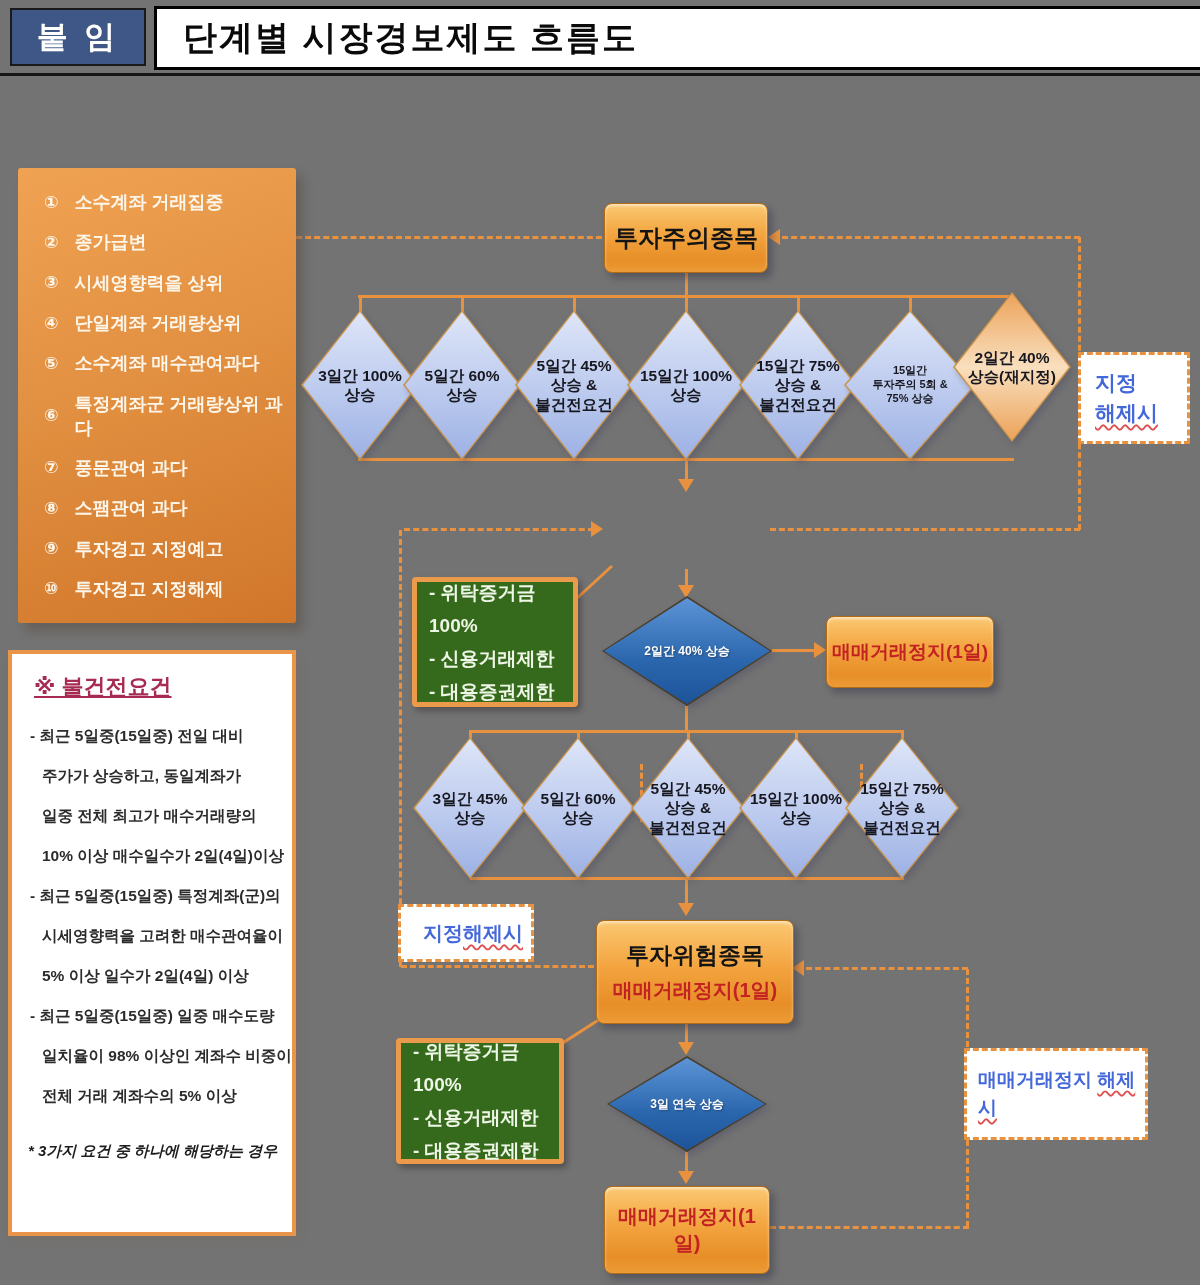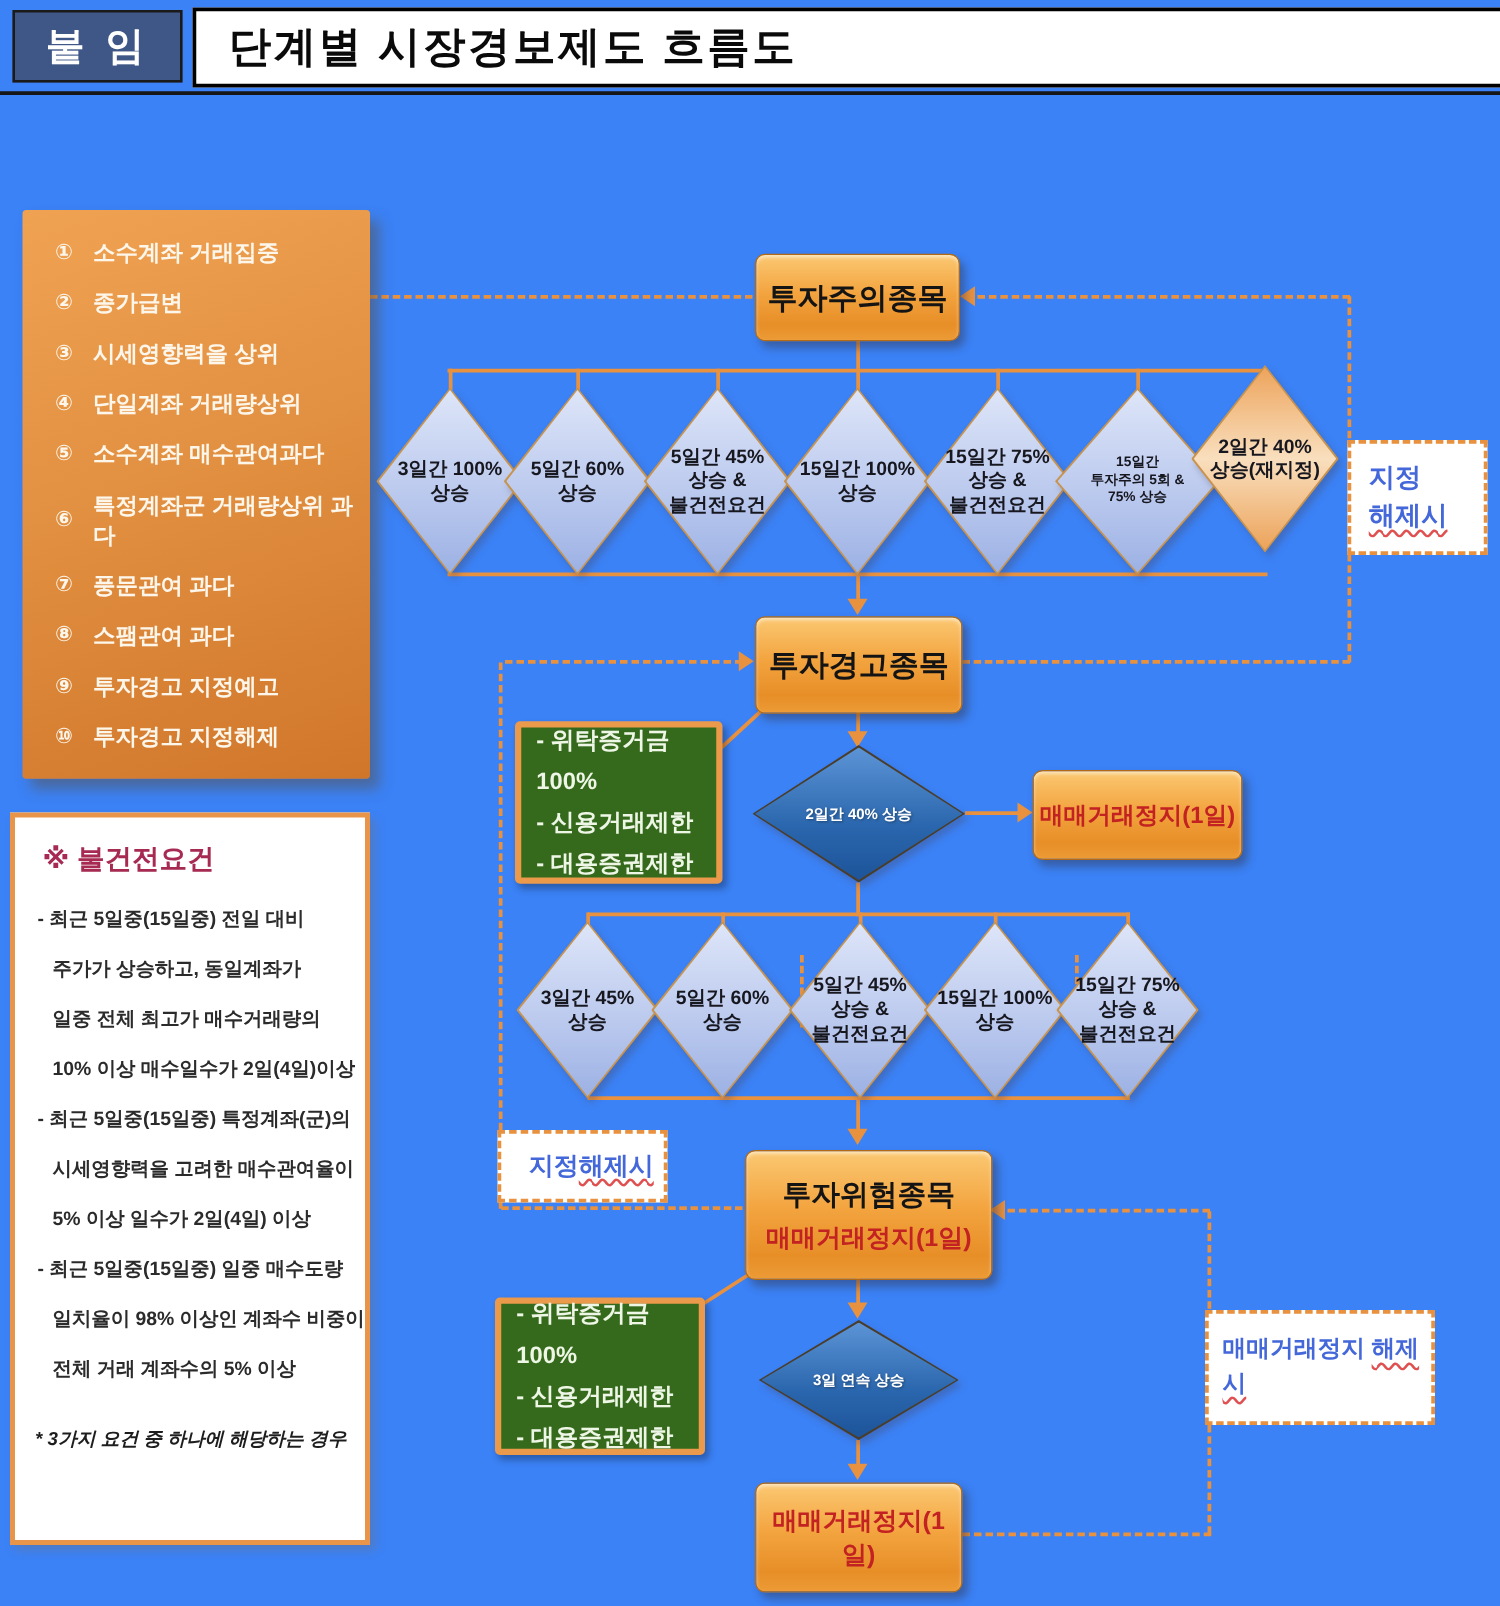--- a/index.html
+++ b/index.html
@@ -1,37 +1,37 @@
 <!DOCTYPE html>
 <html><head>
 <meta charset="utf-8">
 <style>
   html,body{margin:0;padding:0;background:#fff;}
   body{font-family:"Liberation Sans","DejaVu Sans",sans-serif;}
-  #canvas{position:relative;width:1200px;height:1285px;background:#3b82f6;overflow:hidden;}
+  #canvas{position:relative;width:1200px;height:1285px;background:#737373;overflow:hidden;}
 
   
   .badge{position:absolute;left:10px;top:8px;width:132px;height:54px;background:#3f5786;border:2px solid #1a1a1a;
          display:flex;align-items:center;justify-content:center;color:#fff;font-size:31px;font-weight:bold;letter-spacing:4px;}
   .titlebox{position:absolute;left:154px;top:6px;width:1032px;height:58px;background:#fff;border:3px solid #000;
             display:flex;align-items:center;padding-left:26px;font-size:34px;font-weight:bold;color:#0a0a0a;letter-spacing:2px;}
   .head-rule{position:absolute;left:0;top:73px;width:1200px;height:3px;background:#161616;}
 
   
   .lpanel{position:absolute;left:18px;top:168px;width:278px;height:455px;border-radius:3px;
           background:linear-gradient(160deg,#f0a253 0%,#e29041 45%,#d0762a 100%);
           box-shadow:7px 8px 10px rgba(90,80,70,.5);
           display:flex;flex-direction:column;justify-content:space-around;padding:14px 0 14px 26px;box-sizing:border-box;z-index:2;}
   .panel-item{display:flex;align-items:center;gap:16px;color:#fdf6ea;font-weight:bold;font-size:18px;}
   .p-num{font-size:17px;}
 
   
   .rpanel{position:absolute;left:8px;top:650px;width:288px;height:586px;background:#fff;border:4px solid #e8954a;
           box-shadow:4px 5px 7px rgba(120,110,100,.35);box-sizing:border-box;padding:16px 8px 10px 14px;z-index:2;}
-  .r-title{color:#a62a52;font-size:22px;font-weight:bold;margin:2px 0 14px 8px;}
+  .r-title{color:#a62a52;font-size:22px;font-weight:bold;margin:2px 0 14px 8px;text-decoration:underline;}
   .req-line{font-size:15.5px;font-weight:bold;color:#2b2b2b;line-height:40px;padding-left:4px;white-space:nowrap;}
   .req-line.cont{padding-left:16px;}
   .r-foot{font-size:15px;font-weight:bold;font-style:italic;color:#1d1d1d;margin:26px 0 0 2px;}
 
   
   .obox{position:absolute;z-index:2;border:1px solid #b26a15;border-radius:8px;
         background:linear-gradient(180deg,#fbc872 0%,#f3a43f 45%,#e78e27 82%,#ec9b36 100%);
         box-shadow:4px 5px 7px rgba(50,50,70,.45),inset 0 2px 3px rgba(255,255,255,.55);
         display:flex;flex-direction:column;align-items:center;justify-content:center;font-weight:bold;color:#141414;text-align:center;}
   .obox .red{color:#c32222;}
@@ -184,21 +184,20 @@
   <div class="dline-v" style="left:399px;top:530px;height:437px"></div>
   <div class="dline-h" style="left:401px;top:965px;width:193px"></div>
   <div class="dline-v" style="left:640px;top:764px;height:58px"></div>
   <div class="dline-v" style="left:860px;top:764px;height:58px"></div>
   <div class="dline-h" style="left:806px;top:967px;width:162px"></div>
   <div class="arr arr-left" style="left:792px;top:960px"></div>
   <div class="dline-v" style="left:966px;top:969px;height:258px"></div>
   <div class="dline-h" style="left:770px;top:1226px;width:199px"></div>
 
   <div class="obox" style="left:604px;top:203px;width:162px;height:68px;font-size:24px">투자주의종목</div>
-  <div class="obox" style="left:604px;top:493px;width:164px;height:76px;font-size:24px">투자경고종목</div>
   <div class="obox" style="left:596px;top:920px;width:196px;height:102px;font-size:23px;gap:6px">
     <div>투자위험종목</div>
     <div class="red" style="font-size:20px">매매거래정지(1일)</div>
   </div>
   <div class="obox red" style="left:826px;top:616px;width:166px;height:70px;font-size:19px;color:#c32222">매매거래정지(1일)</div>
   <div class="obox red" style="left:604px;top:1186px;width:164px;height:86px;font-size:20px;color:#c32222">매매거래정지(1일)</div>
 
   <div class="dia" style="left:301px;top:310px;width:118px;height:150px">
     <div class="dia-bg"></div>
     <div class="dia-txt">3일간 100%<br>상승</div>

